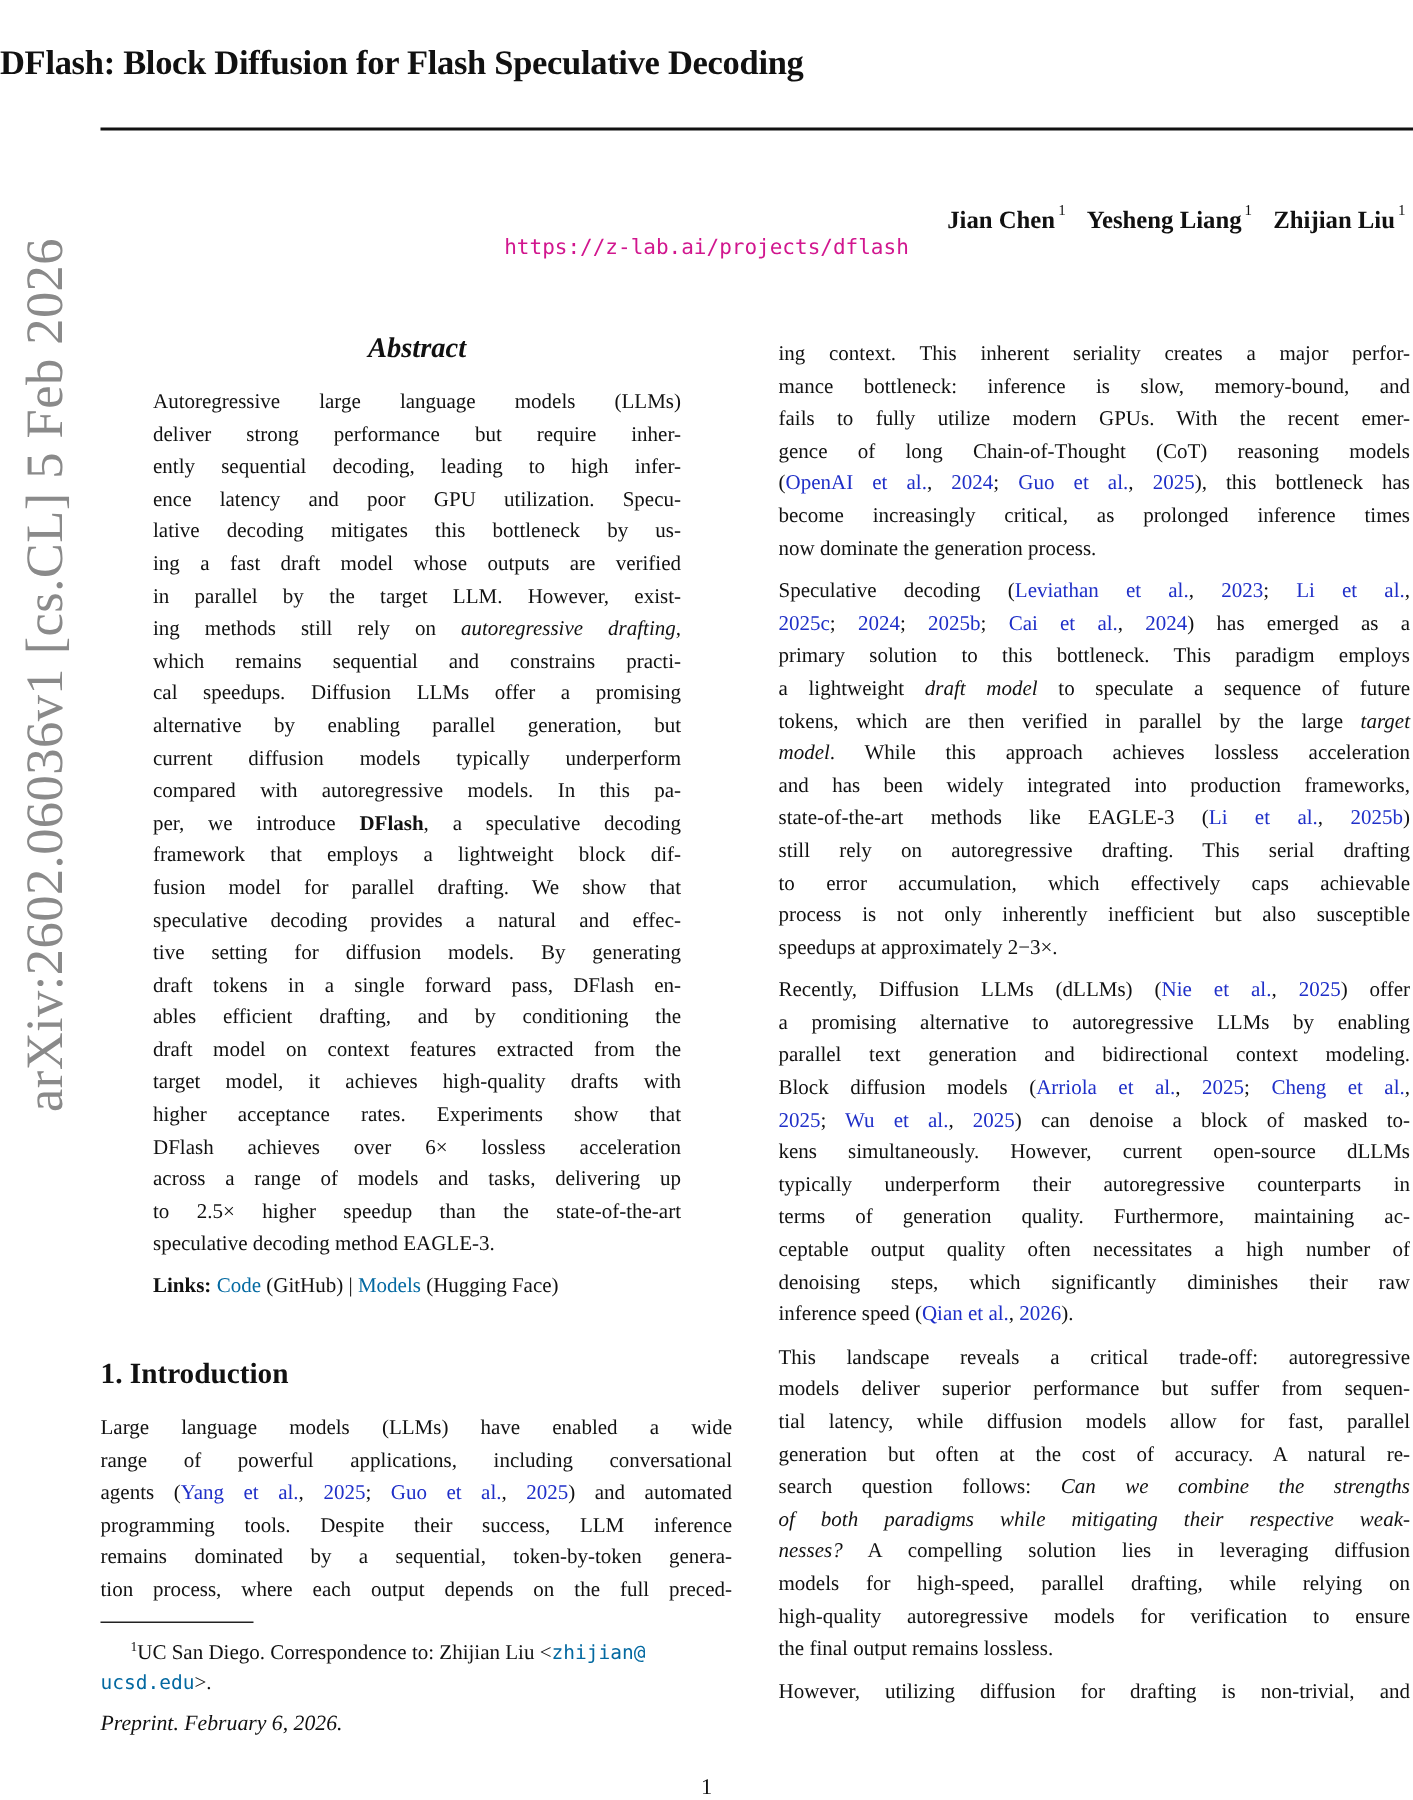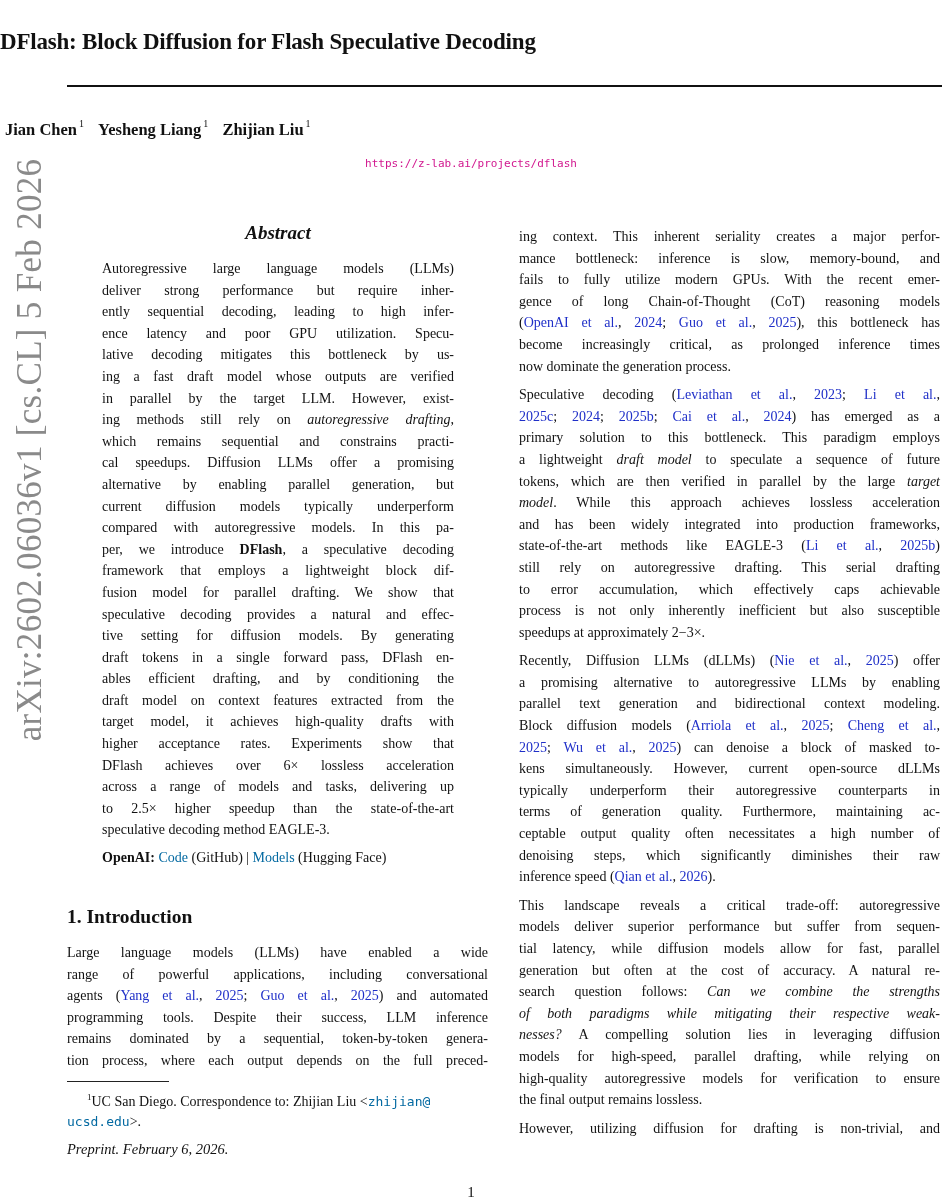--- a/index.html
+++ b/index.html
@@ -1,26 +1,26 @@
 <!DOCTYPE html>
 <html><head>
 <meta charset="utf-8">
 <style>
   html, body { margin:0; padding:0; background:#ffffff; }
   body { width:942px; height:1200px; position:relative; overflow:hidden;
          font-family:"Liberation Serif", "DejaVu Serif", serif; color:#111; }
   .title { position:absolute; top:29px; left:0; width:942px; text-align:left;
            font-weight:bold; font-size:23px; letter-spacing:-0.2px; }
   .rule { position:absolute; top:85px; left:67px; width:875px; height:2px; background:#111; }
-  .authors { position:absolute; top:120px; left:0; width:942px; text-align:left;
+  .authors { position:absolute; top:137px; left:0; width:942px; text-align:right;
              font-weight:bold; font-size:16.5px; }
   .authors .au { margin:0 5px; }
   .authors sup { font-weight:normal; font-size:10px; vertical-align:top; position:relative; top:-2px; margin-left:2px; }
   .url { position:absolute; top:157px; left:0; width:942px; text-align:center;
-         font-family:"DejaVu Sans Mono", "Liberation Mono", monospace; font-size:11px; color:#d1168e; }
+         font-family:"DejaVu Sans Mono", "Liberation Mono", monospace; font-size:14px; color:#d1168e; }
   .stamp { position:absolute; left:-300px; top:430px; width:660px; height:40px;
            transform:rotate(-90deg); transform-origin:center; text-align:center;
            font-size:35px; color:#8a8a8a; white-space:nowrap; letter-spacing:0.3px; }
   .col { position:absolute; font-size:14px; line-height:21.6px; text-align:justify; hyphens:manual; }
   .left { left:102px; width:352px; }
   .leftwide { left:67px; width:421px; }
   .right { left:519px; width:421px; }
   .abs-h { position:absolute; top:222px; left:102px; width:352px; text-align:center;
            font-weight:bold; font-size:19px;font-style:italic; }
   .sec-h { position:absolute; top:906px; left:67px; font-weight:bold; font-size:19.5px; }
@@ -72,21 +72,21 @@
   <span class="line">draft tokens in a single forward pass, DFlash en-</span>
   <span class="line">ables efficient drafting, and by conditioning the</span>
   <span class="line">draft model on context features extracted from the</span>
   <span class="line">target model, it achieves high-quality drafts with</span>
   <span class="line">higher acceptance rates. Experiments show that</span>
   <span class="line">DFlash achieves over 6× lossless acceleration</span>
   <span class="line">across a range of models and tasks, delivering up</span>
   <span class="line">to 2.5× higher speedup than the state-of-the-art</span>
   <span class="line last">speculative decoding method EAGLE-3.</span>
   <div style="height:6px;"></div>
-  <span class="line last"><b>OpenAI:</b> <span class="pink">Code</span><span> (GitHub) | </span><span class="pink">Models</span><span> (Hugging Face)</span></span>
+  <span class="line last"><b>Links:</b> <span class="pink">Code</span><span> (GitHub) | </span><span class="pink">Models</span><span> (Hugging Face)</span></span>
 </div>
 
 <div class="sec-h">1. Introduction</div>
 <div class="col leftwide" style="top:942px;">
   <span class="line">Large language models (LLMs) have enabled a wide</span>
   <span class="line">range of powerful applications, including conversational</span>
   <span class="line"><span>agents (</span><span class="cite">Yang et al.</span>, <span class="cite">2025</span>; <span class="cite">Guo et al.</span>, <span class="cite">2025</span><span>) and automated</span></span>
   <span class="line">programming tools. Despite their success, LLM inference</span>
   <span class="line">remains dominated by a sequential, token-by-token genera-</span>
   <span class="line">tion process, where each output depends on the full preced-</span>

